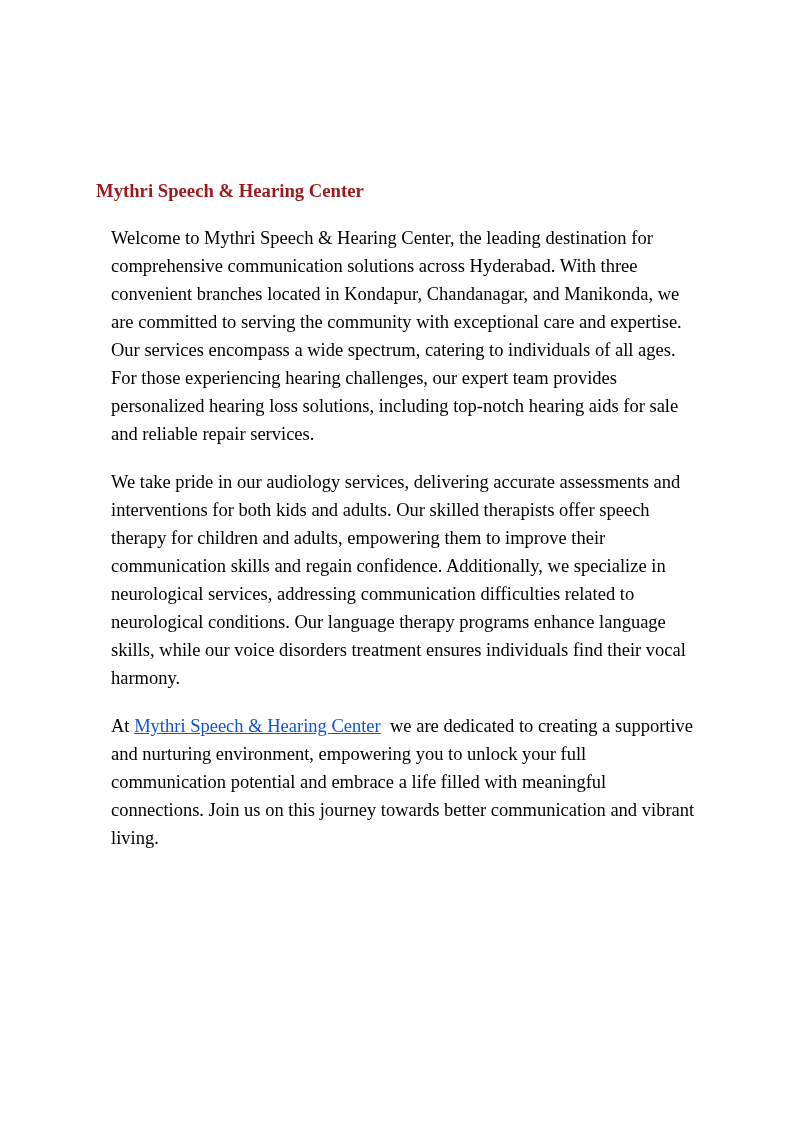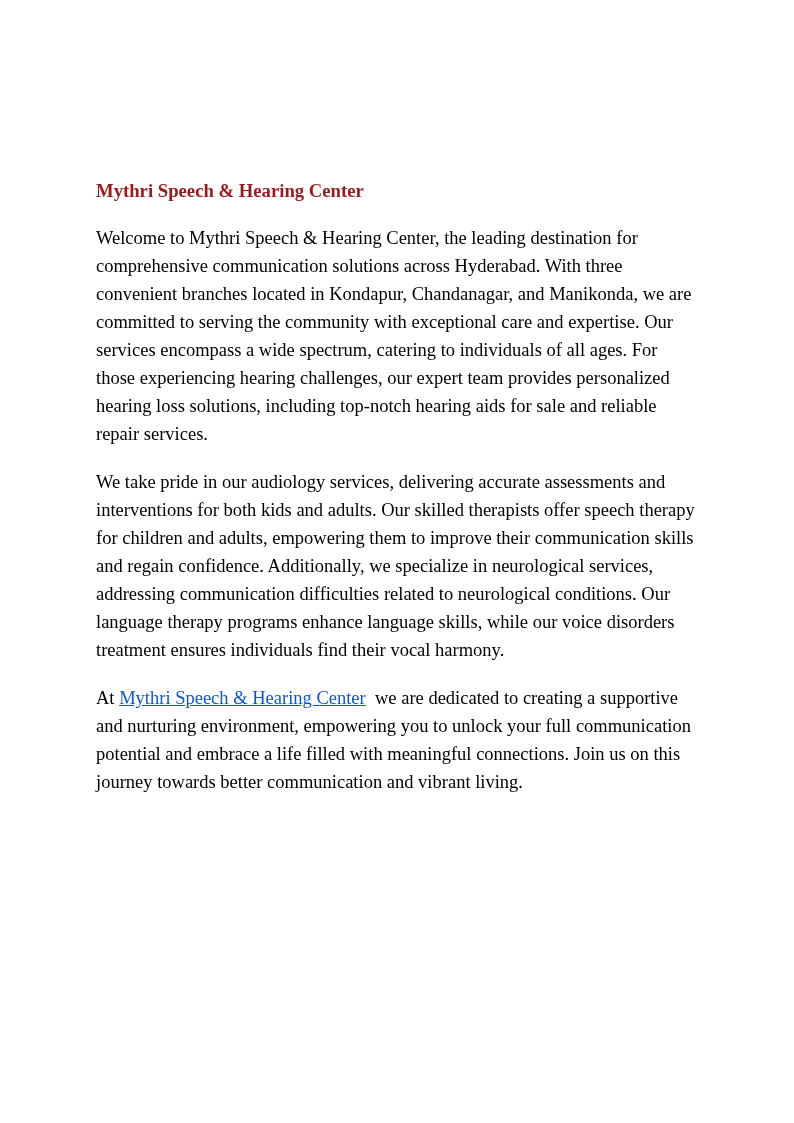--- a/index.html
+++ b/index.html
@@ -27,21 +27,21 @@
     font-size: 18.7px;
     font-weight: bold;
     line-height: 28px;
     color: #9A1B1E;           
     margin: 0 0 19px 0;
   }
 
   .para {
     font-size: 18.5px;
     line-height: 28px;
-    margin: 0 0 20px 0;
+    margin: 0 0 20px 15px;
     color: #000000;
     white-space: pre-wrap;    
   }
 
   .doc-link {
     color: #1155CC;           
     text-decoration: underline;
     cursor: pointer;
   }
 </style>

